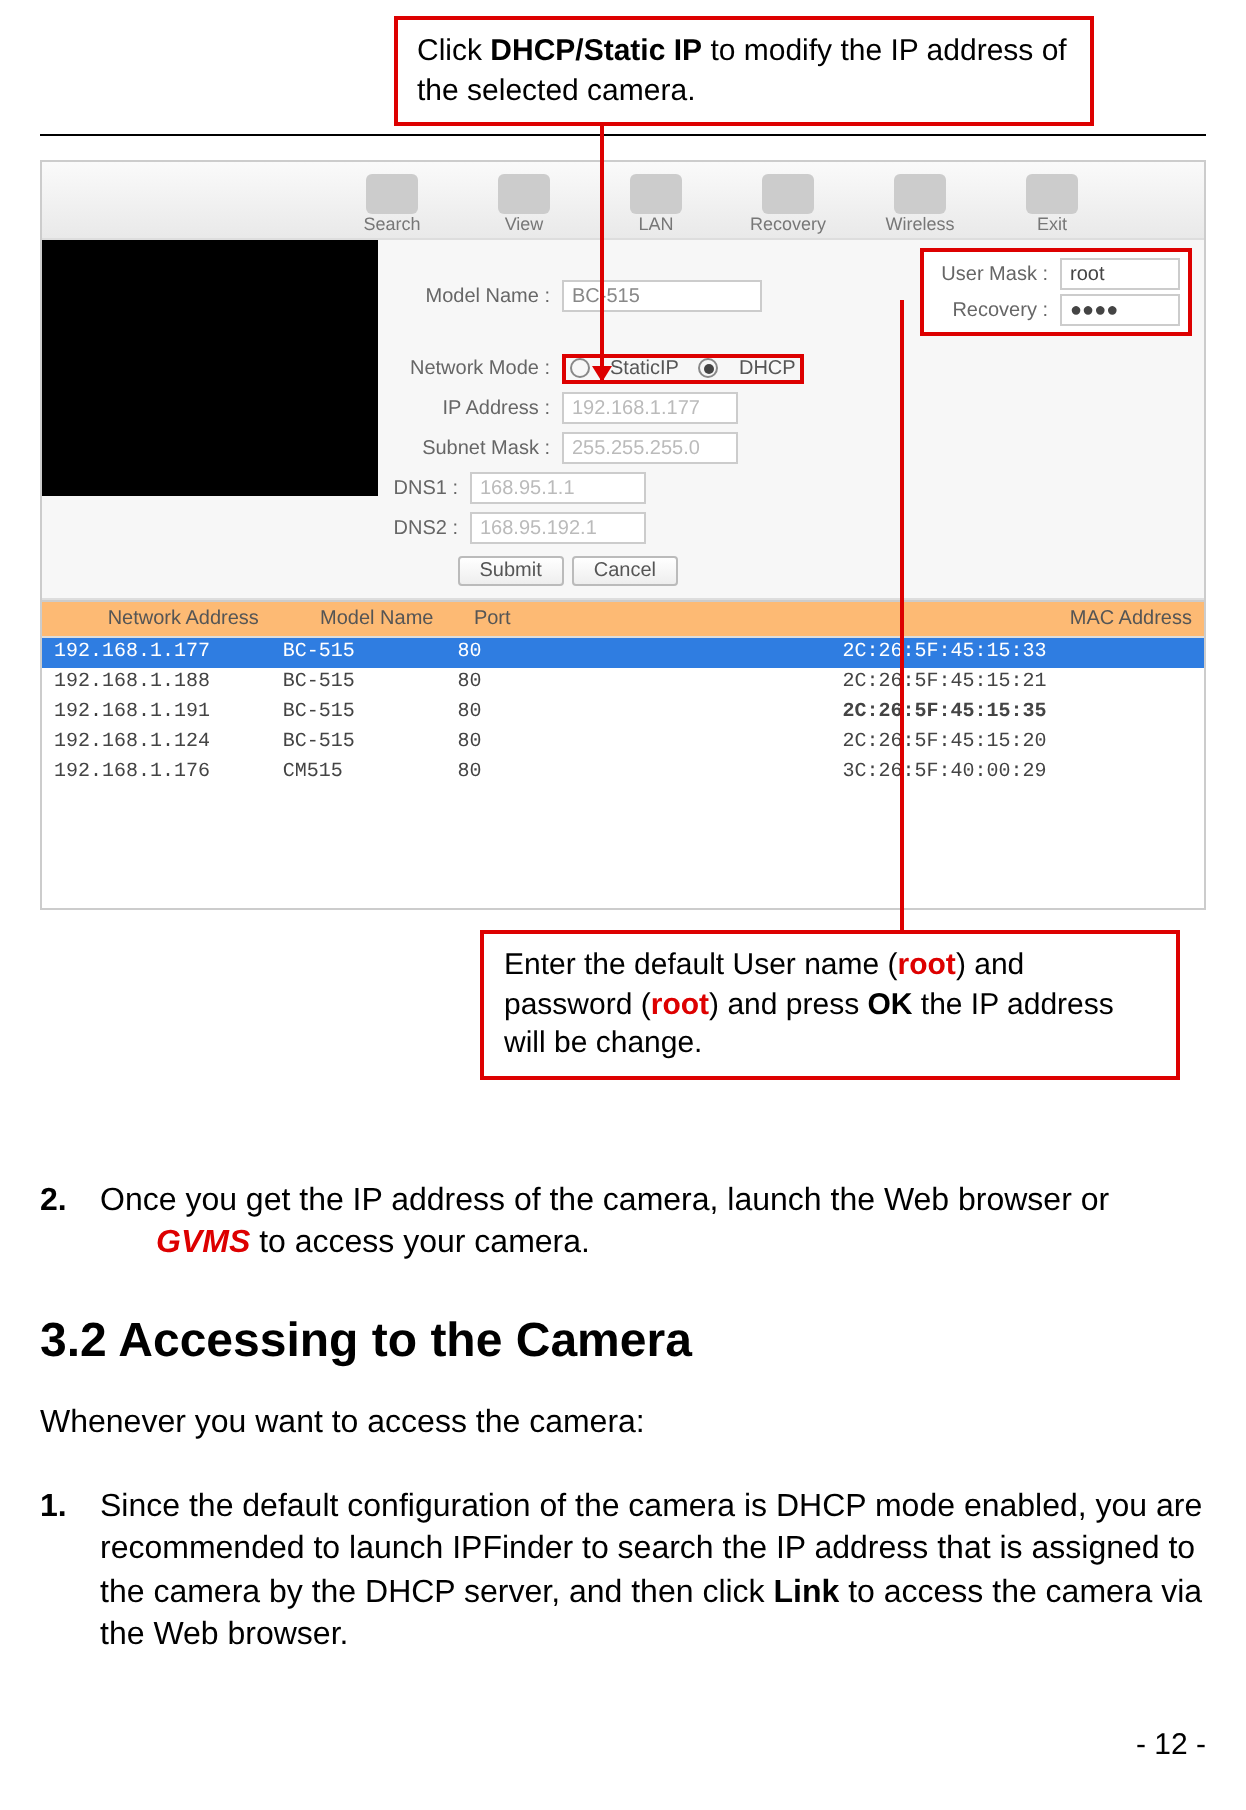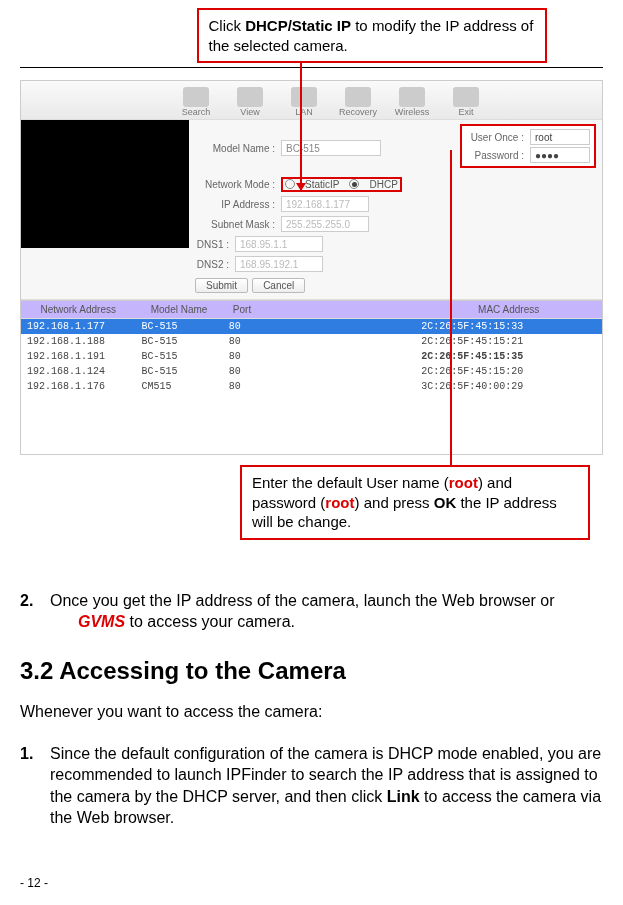--- a/index.html
+++ b/index.html
@@ -16,21 +16,21 @@
   .arrow-v { position:absolute; width:2px; background:#d00; left:300px; top:60px; height:130px; z-index:4; }
   .arrow-v:after { content:""; position:absolute; bottom:-1px; left:-4px; border-left:5px solid transparent; border-right:5px solid transparent; border-top:8px solid #d00; }
   .arrow-v2 { position:absolute; width:2px; background:#d00; left:450px; top:150px; height:340px; z-index:4; }
   .arrow-v2:after { content:""; position:absolute; bottom:-1px; left:-4px; border-left:5px solid transparent; border-right:5px solid transparent; border-top:8px solid #d00; }
 
   
   .app-window { margin-top:12px; border:1px solid #ccc; background:#fff; font-family:"Segoe UI","Verdana",Arial,sans-serif; font-size:11px; color:#555; }
   .hr-top { border-top:1px solid #000; margin-top:4px; }
 
   .toolbar-area { display:flex; }
-  .toolbar { display:flex; gap:4px; padding:6px 8px 2px 150px; background:linear-gradient(#fafafa,#e9e9e9); flex:1; }
+  .toolbar { display:flex; gap:16px; padding:6px 8px 2px 150px; background:linear-gradient(#fafafa,#e9e9e9); flex:1; }
   .tbtn { display:flex; flex-direction:column; align-items:center; width:50px; font-size:9px; color:#777; }
   .tbtn .ticon { width:26px; height:20px; background:#ccc; border-radius:3px; }
 
   .mid-panel { display:flex; background:#f7f7f7; border-top:1px solid #ddd; border-bottom:1px solid #ddd; position:relative; }
   .preview { width:168px; height:128px; background:#000; margin:0; }
   .form-area { flex:1; padding:4px 6px 6px 6px; font-size:10px; position:relative; }
   .form-row { display:flex; align-items:center; height:20px; }
   .form-row .lbl { width:86px; text-align:right; padding-right:6px; color:#666; font-size:10px;}
   .form-row .inp { border:1px solid #ccc; background:#fff; height:16px; width:100px; padding:0 4px; font-size:10px; color:#888; display:flex; align-items:center; }
   .form-row .inp.gray { color:#bbb; }
@@ -40,39 +40,39 @@
   .dns-col { width:150px; }
   .radio-row { display:flex; align-items:center; gap:10px; font-size:10px; }
   .radio { width:10px; height:10px; border:1px solid #888; border-radius:50%; display:inline-flex; align-items:center; justify-content:center; }
   .radio.checked:after { content:""; width:5px; height:5px; background:#444; border-radius:50%; }
   .highlight-red { border:2px solid #d00; padding:0 2px; }
   .user-box { position:absolute; top:4px; right:6px; border:2px solid #d00; background:#fff; padding:2px 4px; font-size:10px; z-index:6;}
   .user-box .form-row { height:18px; }
   .user-box .form-row .lbl { width:64px; }
   .user-box .form-row .inp { width:60px; color:#444; }
 
-  .btn-row { display:flex; gap:4px; padding-right:6px; padding-top:4px;}
+  .btn-row { display:flex; justify-content:flex-end; gap:4px; padding-right:6px; padding-top:4px;}
   .btn { border:1px solid #bbb; background:linear-gradient(#fff,#eee); padding:1px 10px; font-size:10px; color:#555; border-radius:2px;}
 
   
   .table-wrap { border-top:1px solid #ccc; }
   table.devlist { width:100%; border-collapse:collapse; font-family:"Consolas","Courier New",monospace; font-size:10px; }
-  table.devlist th { text-align:center; font-weight:normal; color:#555; background:#c4b5fd; border-bottom:1px solid #ddd; padding:3px 6px; font-family:Arial,sans-serif; }
+  table.devlist th { text-align:right; font-weight:normal; color:#555; background:#fdba74; border-bottom:1px solid #ddd; padding:3px 6px; font-family:Arial,sans-serif; }
   table.devlist td { padding:2px 6px; color:#444; white-space:nowrap; }
   table.devlist tr.selected td { background:#2f7de1; color:#fff; }
   .table-foot { height:60px; }
 
   
   .body-text { padding:30px 0 0 0; font-size:16px; line-height:1.35; }
   .list-block { display:flex; margin-top:20px; }
   .list-num { width:30px; font-weight:bold; font-size:16px;}
   .list-txt { flex:1; }
   .h3 { font-size:24px; font-weight:bold; margin-top:22px; }
   .para { margin-top:14px; font-size:16px; }
-  .page-num { text-align:left; margin-top:46px; font-size:12px;}
+  .page-num { text-align:right; margin-top:34px; font-size:15px;}
   .red-bold { color:#d00; font-weight:bold; font-style:italic;margin-left:28px;}
 </style>
 </head>
 <body>
 
 <div class="page">
 
   <div class="callout-top-wrap">
     <div class="callout callout-top">
       <span>Click </span><b>DHCP/Static IP</b><span> to modify the IP address of the selected camera.</span>
@@ -112,25 +112,25 @@
           </div>
       </div>
     </div>
 
     <div class="mid-panel">
       <div class="preview"></div>
       <div class="form-area">
 
         <div class="user-box">
           <div class="form-row">
-            <span class="lbl">User Once :</span>
+            <span class="lbl">User Mask :</span>
             <span class="inp">root</span>
           </div>
           <div class="form-row">
-            <span class="lbl">Password :</span>
+            <span class="lbl">Recovery :</span>
             <span class="inp">●●●●</span>
           </div>
         </div>
 
         <div class="form-row" style="margin-top:14px;">
           <span class="lbl">Model Name :</span>
           <span class="inp">BC-515</span>
         </div>
 
         <div class="form-row" style="margin-top:16px;">

